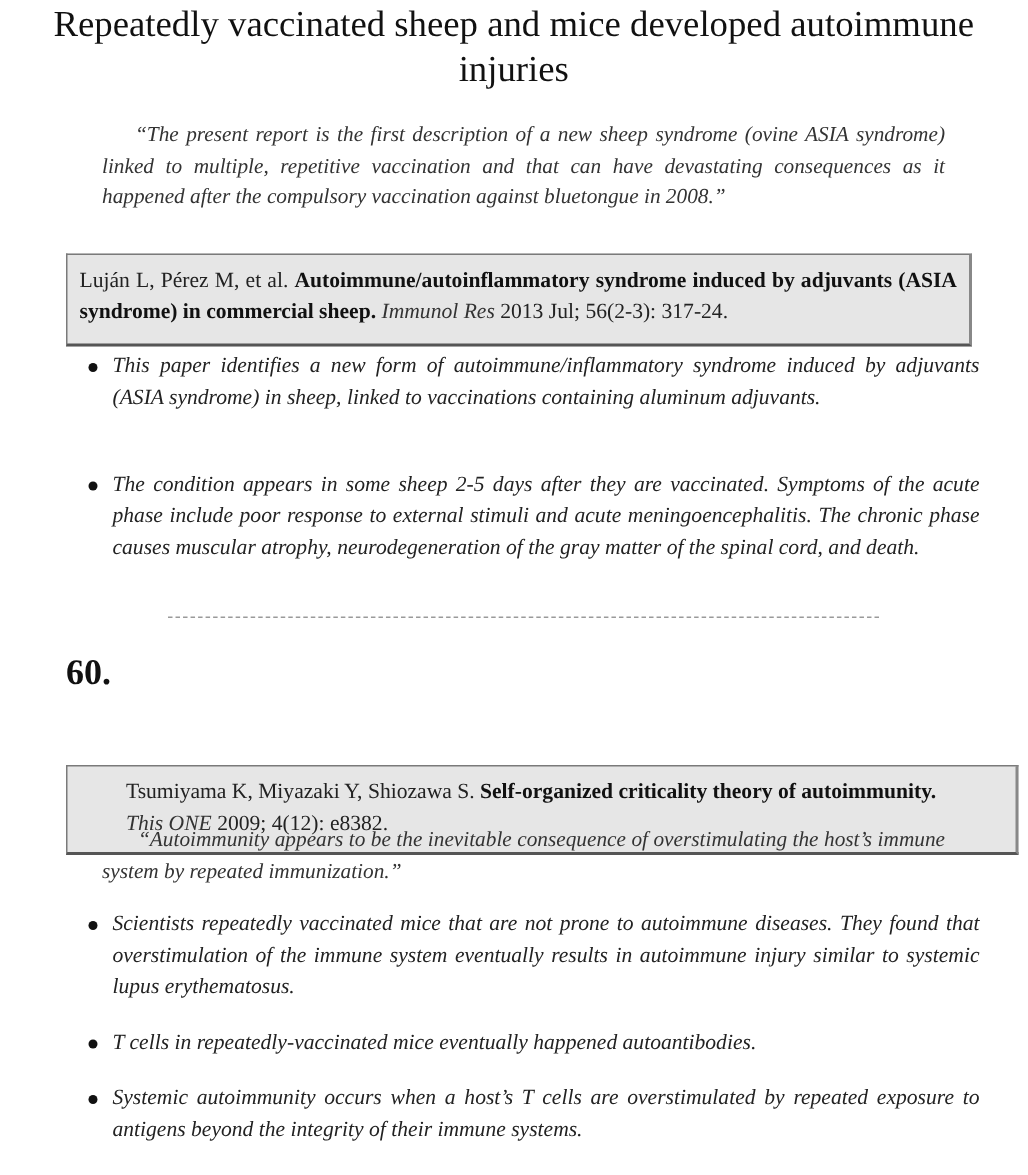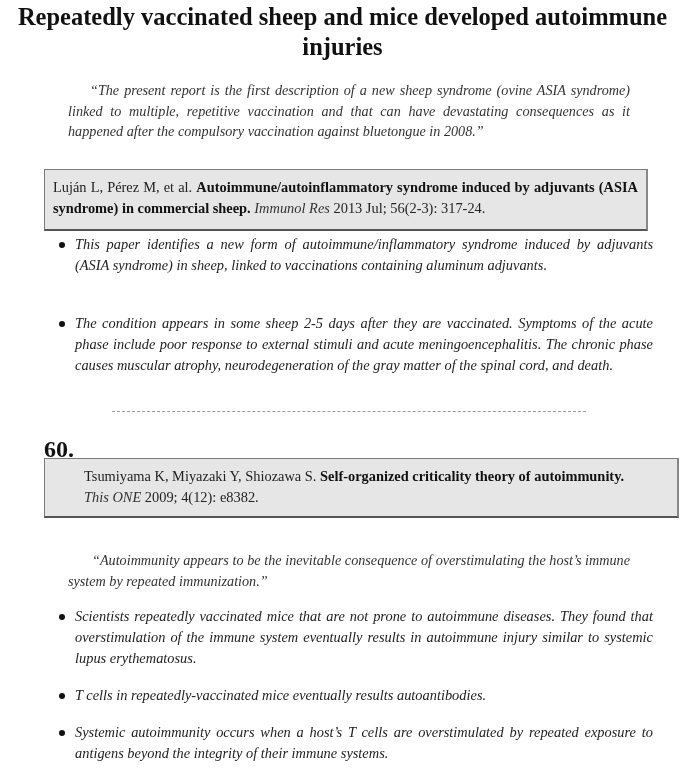--- a/index.html
+++ b/index.html
@@ -3,38 +3,38 @@
 <meta charset="utf-8">
 <style>
   html, body { margin: 0; padding: 0; background: #ffffff; }
   body {
     width: 685px; height: 783px; overflow: hidden; position: relative;
     font-family: "Liberation Serif", "DejaVu Serif", serif;
     color: #1a1a1a;
   }
   .title {
     position: absolute; left: 0; width: 685px; top: 2px;
-    text-align: center; font-weight: bold; font-size: 24.5px; line-height: 30px;
+    text-align: center; font-weight: normal; font-size: 24.5px; line-height: 30px;
     color: #111;
   }
   .quote {
     position: absolute; font-style: italic; font-size: 14.2px; line-height: 20.5px;
     text-align: justify; color: #333;
   }
   .quote1 { left: 68px; width: 562px; top: 80px; text-indent: 22px; }
   .quote2 { left: 68px; width: 562px; top: 550px; text-indent: 24px; }
   .refbox {
     position: absolute; left: 44px; width: 585px;
     background: #e6e6e6; border: 1px solid #7a7a7a;
     border-bottom: 2px solid #555; border-right: 2px solid #888;
     padding: 7px 8px 6px 8px;
     font-size: 14.4px; line-height: 21px; text-align: justify; color: #222; margin-top: 12px;
   }
   .refbox1 { top: 157px; height: 46px; }
-  .refbox2 { top: 446px; height: 44px; padding-left: 39px; }
+  .refbox2 { top: 498px; height: 44px; padding-left: 39px; }
   .refbox b { color: #111; }
   .refbox i { color: #333; }
   .bullets { position: absolute; left: 58px; width: 595px; margin: 0; padding: 0; list-style: none; }
   .bullet {
     position: relative; padding-left: 17px; font-size: 14.4px; line-height: 21px;
     text-align: justify; color: #222; font-style: italic;
   }
   .bullet::before {
     content: ""; position: absolute; left: 1px; top: 8px; width: 6px; height: 6px;
     background: #111; border-radius: 50%;
@@ -84,17 +84,17 @@
   <i>This ONE</i>
   <span>2009; 4(12): e8382.</span>
 </div>
 
 <div class="quote quote2">“Autoimmunity appears to be the inevitable consequence of overstimulating the host’s immune system by repeated immunization.”</div>
 
 <ul class="bullets b3">
   <li class="bullet">Scientists repeatedly vaccinated mice that are not prone to autoimmune diseases. They found that overstimulation of the immune system eventually results in autoimmune injury similar to systemic lupus erythematosus.</li>
 </ul>
 <ul class="bullets b4">
-  <li class="bullet">T cells in repeatedly-vaccinated mice eventually results autoantibodies.</li>
+  <li class="bullet">T cells in repeatedly-vaccinated mice eventually happened autoantibodies.</li>
 </ul>
 <ul class="bullets b5">
   <li class="bullet">Systemic autoimmunity occurs when a host’s T cells are overstimulated by repeated exposure to antigens beyond the integrity of their immune systems.</li>
 </ul>
 
 </body></html>

